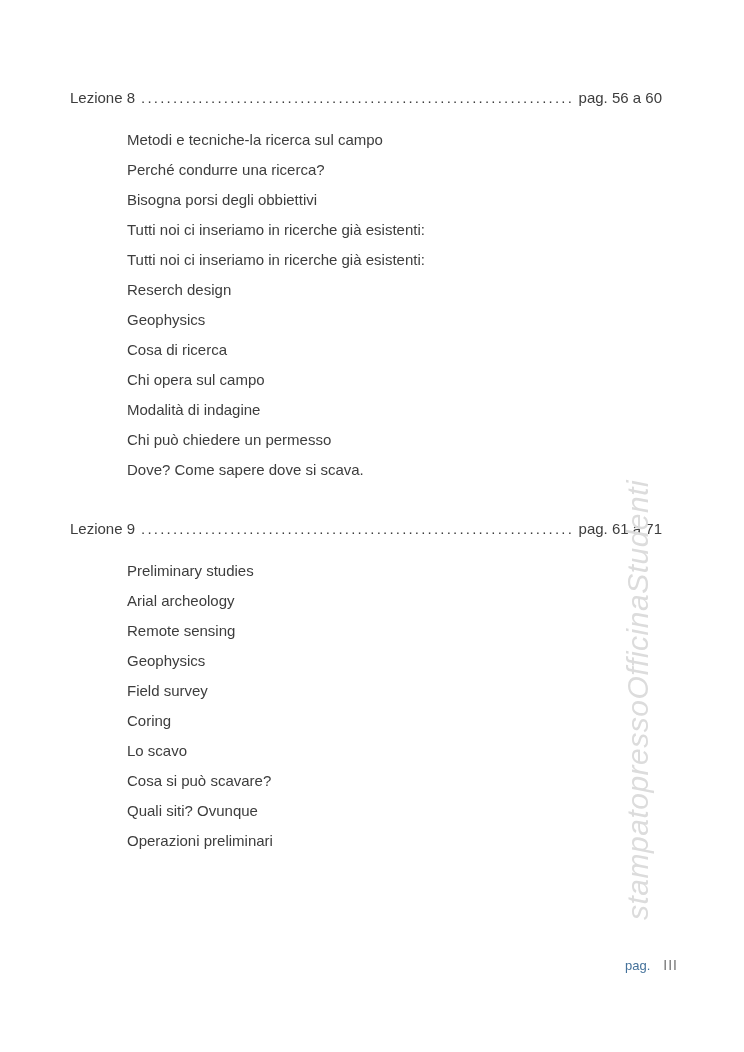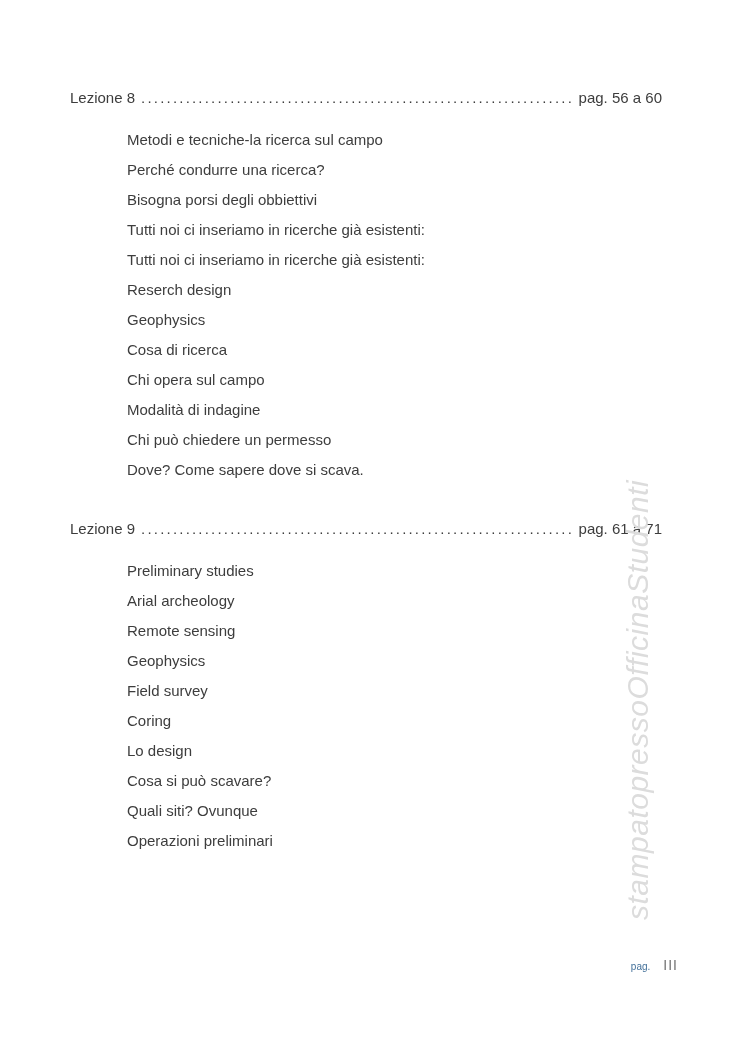--- a/index.html
+++ b/index.html
@@ -72,21 +72,21 @@
   }
   .footer {
     position: absolute;
     top: 957px;
     right: 66px;
     display: flex;
     align-items: baseline;
     gap: 13px;
   }
   .footer .pag-label {
-    font-size: 10px;
+    font-size: 13px;
     color: #44719a;
   }
   .footer .page-number {
     font-size: 14px;
     color: #3c4043;
     letter-spacing: 1px;
   }
 </style>
 </head>
 <body>
@@ -123,21 +123,21 @@
         <span class="leader">.........................................................................................................</span>
         <span class="pages">pag. 61 a 71</span>
       </div>
       <ul class="toc-items">
         <li>Preliminary studies</li>
         <li>Arial archeology</li>
         <li>Remote sensing</li>
         <li>Geophysics</li>
         <li>Field survey</li>
         <li>Coring</li>
-        <li>Lo design</li>
+        <li>Lo scavo</li>
         <li>Cosa si può scavare?</li>
         <li>Quali siti? Ovunque</li>
         <li>Operazioni preliminari</li>
       </ul>
     </div>
 
   </div>
 
   <div class="watermark" style="color: rgb(220, 220, 220);">stampatopressoOfficinaStudenti</div>
 

